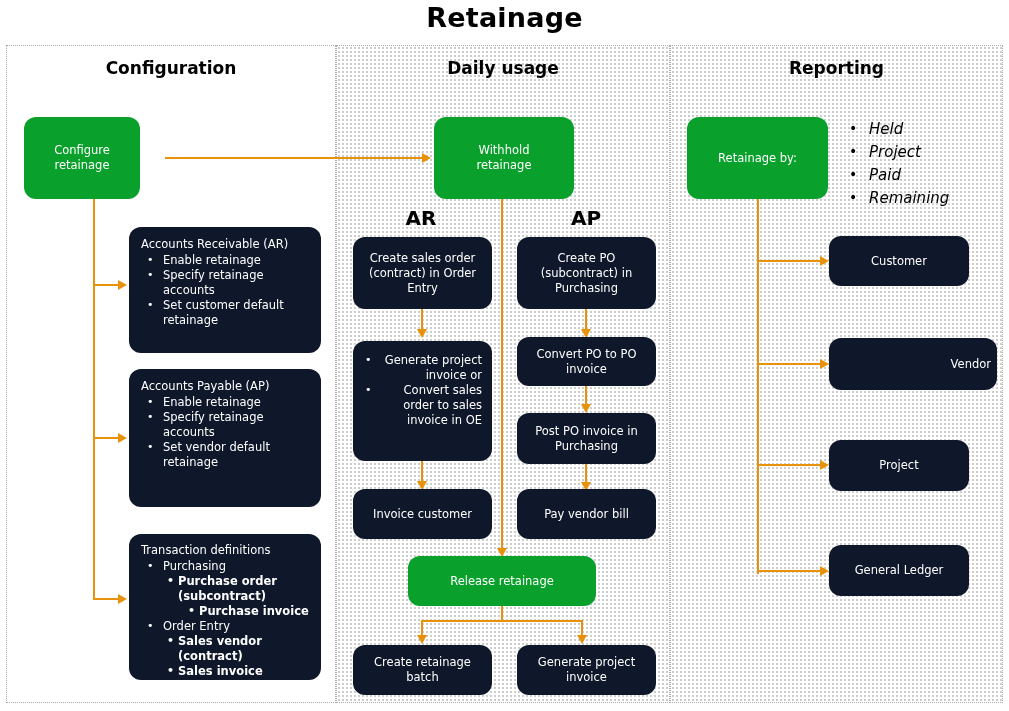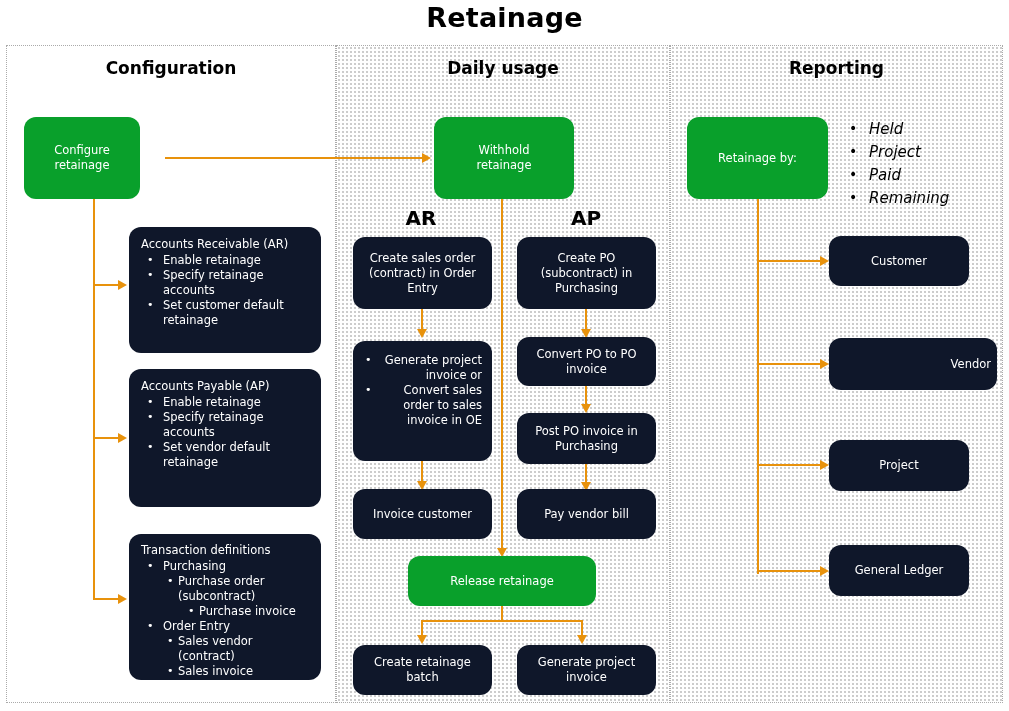--- a/index.html
+++ b/index.html
@@ -73,21 +73,21 @@
   .node ul li {
     position: relative;
     padding-left: 22px;
     margin-bottom: 0px;
   }
   .node ul li::before {
     content: "\2022";
     position: absolute; left: 6px; top: -1px;
     font-size: 11px;
   }
-  .node ul ul { margin-left: 4px; }
+  .node ul ul { margin-left: 4px; font-weight: bold; }
   .node ul ul li { padding-left: 11px; }
   .node ul ul li::before { left: 0px; }
   .node ul ul ul { margin-left: 10px; }
 
   
   .node.tight ul li { padding-left: 11px; text-align: right; }
   .node.tight ul li::before { left: 0px; }
 
   
   .sub-header {

